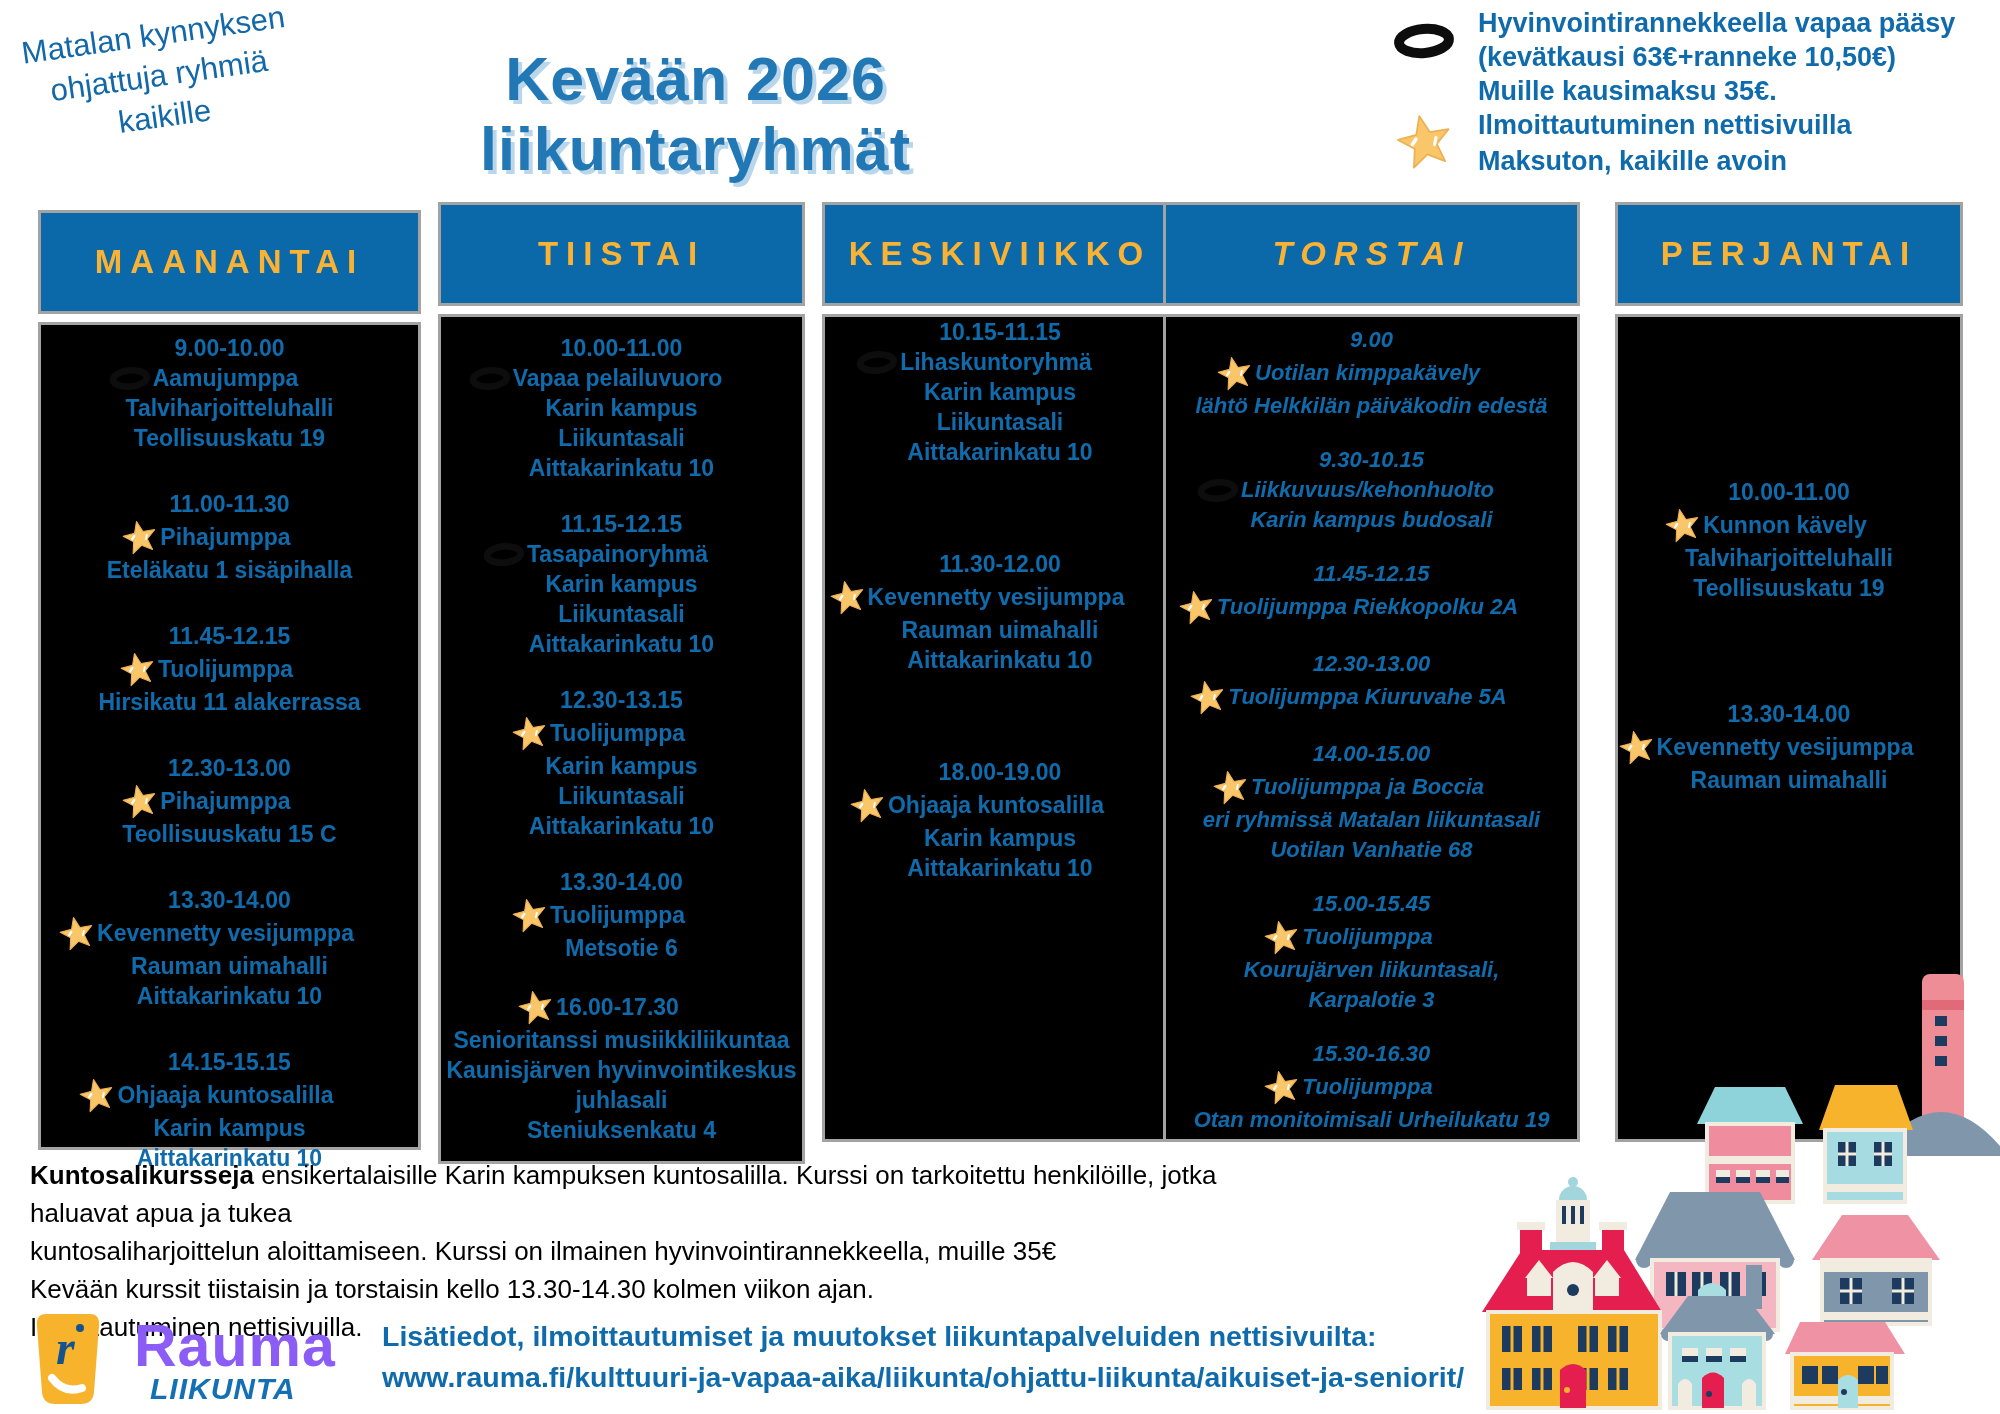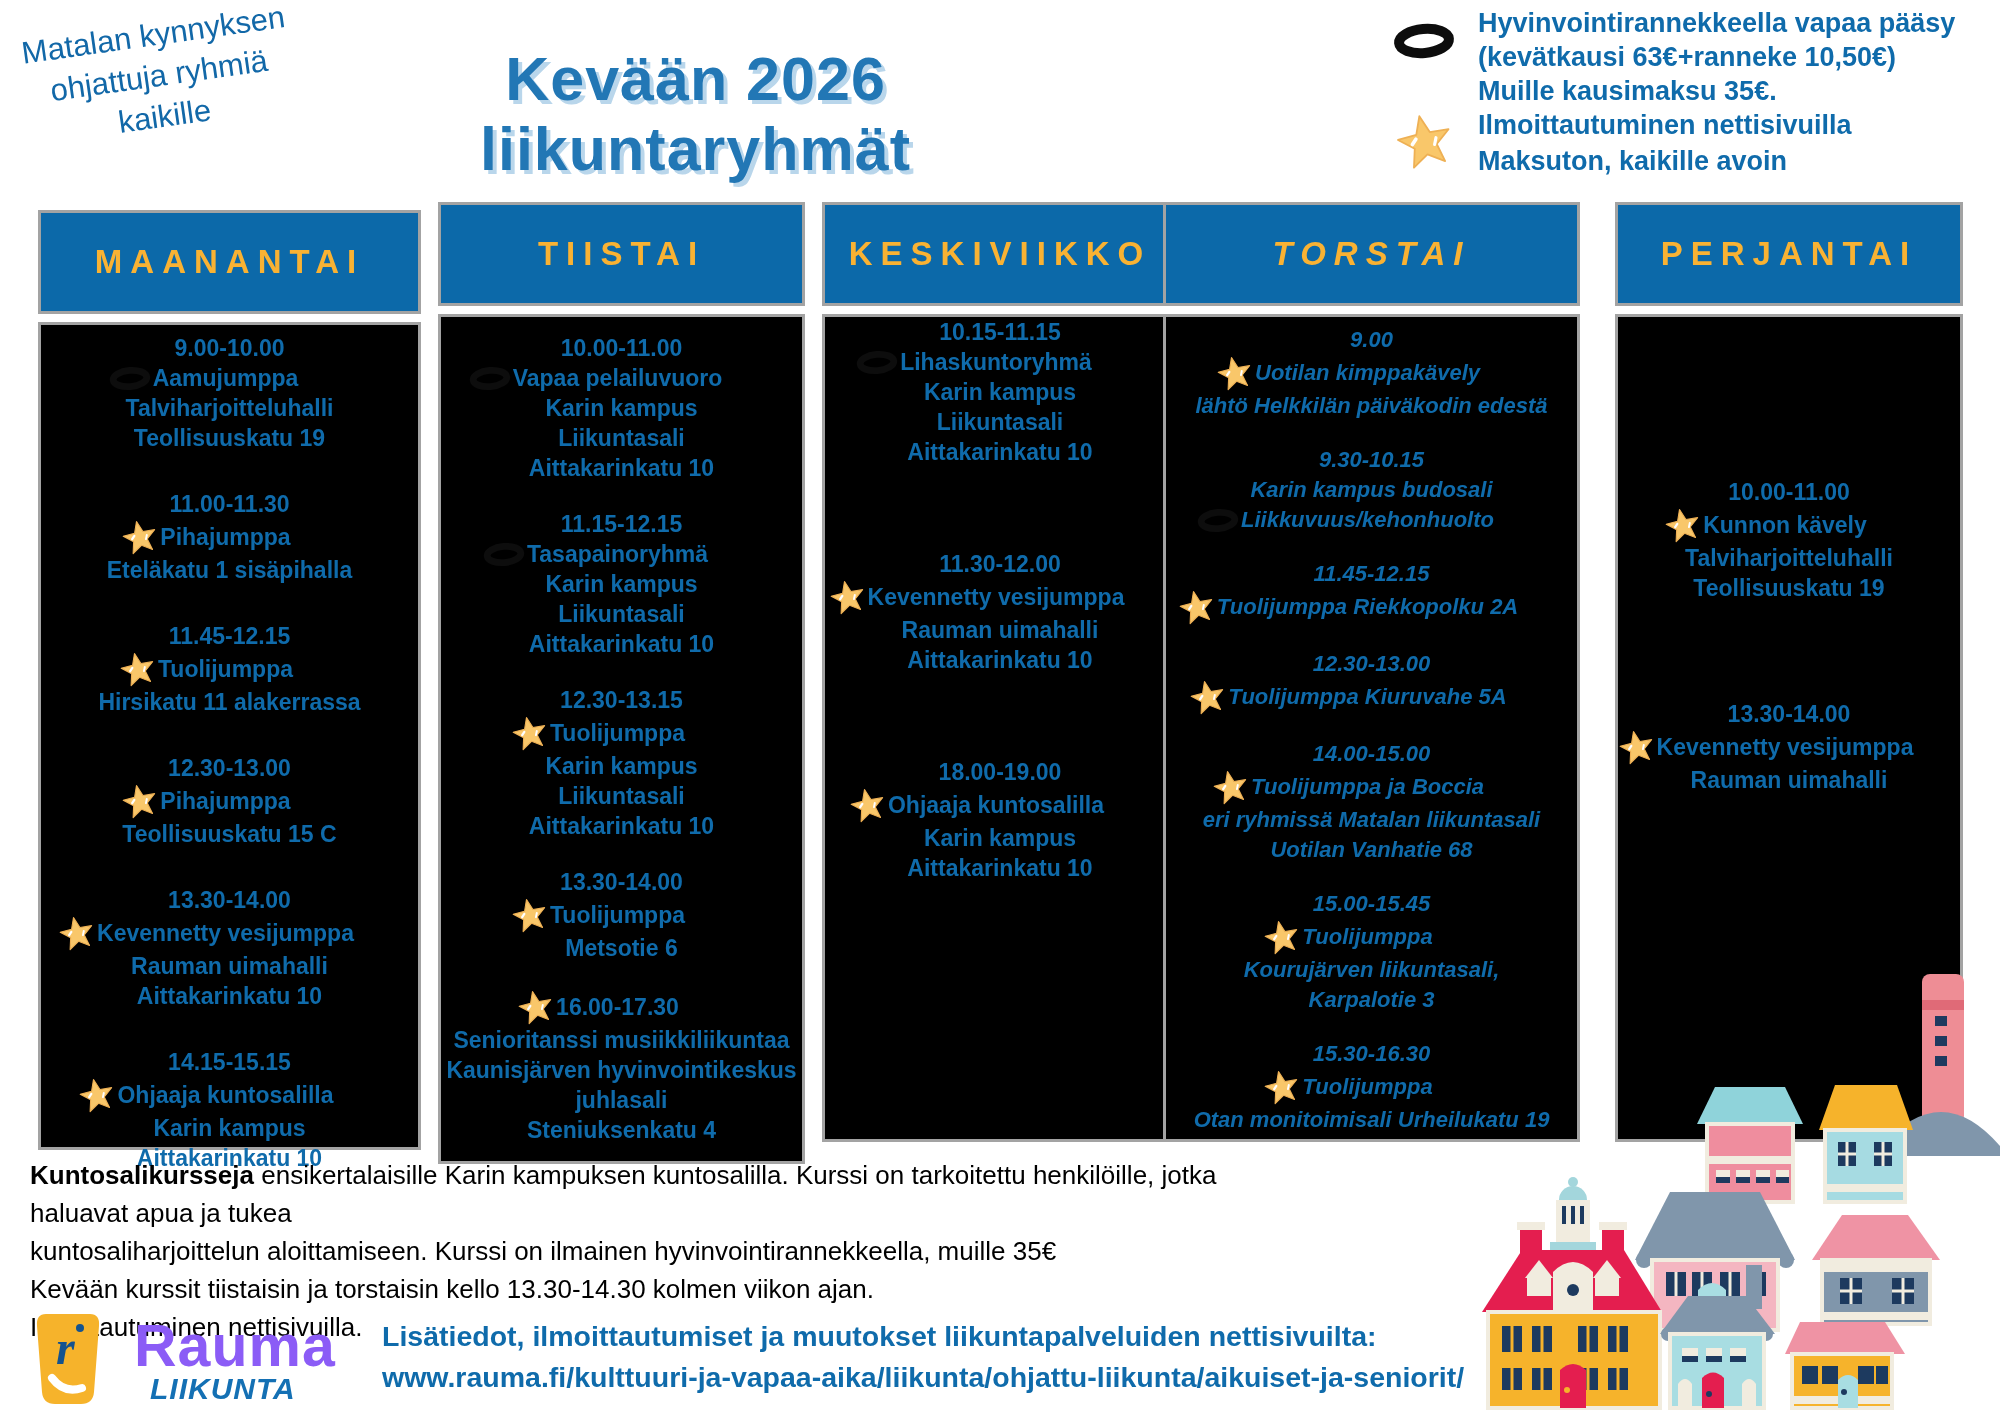--- a/index.html
+++ b/index.html
@@ -369,29 +369,29 @@
                   <path d="M45 31 l-3 7" stroke="#fff" stroke-width="3.5" fill="none" stroke-linecap="round"></path>
                 </g>
               </svg>
             </span>
             <span>Uotilan kimppakävely</span>
           </div>
           <div class="line"><span>lähtö Helkkilän päiväkodin edestä</span></div>
         </div>
         <div class="entry">
           <div class="line time"><span>9.30-10.15</span></div>
-          <div class="line"><span>Karin kampus budosali</span></div>
           <div class="line has-icon">
             <span class="icon icon-ring">
               <svg viewBox="0 0 64 40">
                 <ellipse cx="32" cy="20" rx="25" ry="12" fill="none" stroke="#0d0d0d" stroke-width="10" transform="rotate(-5 32 20)"></ellipse>
               </svg>
             </span>
             <span>Liikkuvuus/kehonhuolto</span>
           </div>
+          <div class="line"><span>Karin kampus budosali</span></div>
         </div>
         <div class="entry">
           <div class="line time"><span>11.45-12.15</span></div>
           <div class="line has-icon">
             <span class="icon icon-star">
               <svg viewBox="0 0 64 64">
                 <g transform="rotate(-12 32 34)">
                   <polygon points="32,4 39.6,23.5 60.5,24.7 44.4,38 49.6,58.3 32,47 14.4,58.3 19.6,38 3.5,24.7 24.4,23.5" fill="#f9c76a" stroke="#eeb054" stroke-width="2" stroke-linejoin="round"></polygon>
                   <path d="M23 28 l-5 5" stroke="#fff" stroke-width="4" fill="none" stroke-linecap="round"></path>
                   <path d="M45 31 l-3 7" stroke="#fff" stroke-width="3.5" fill="none" stroke-linecap="round"></path>

